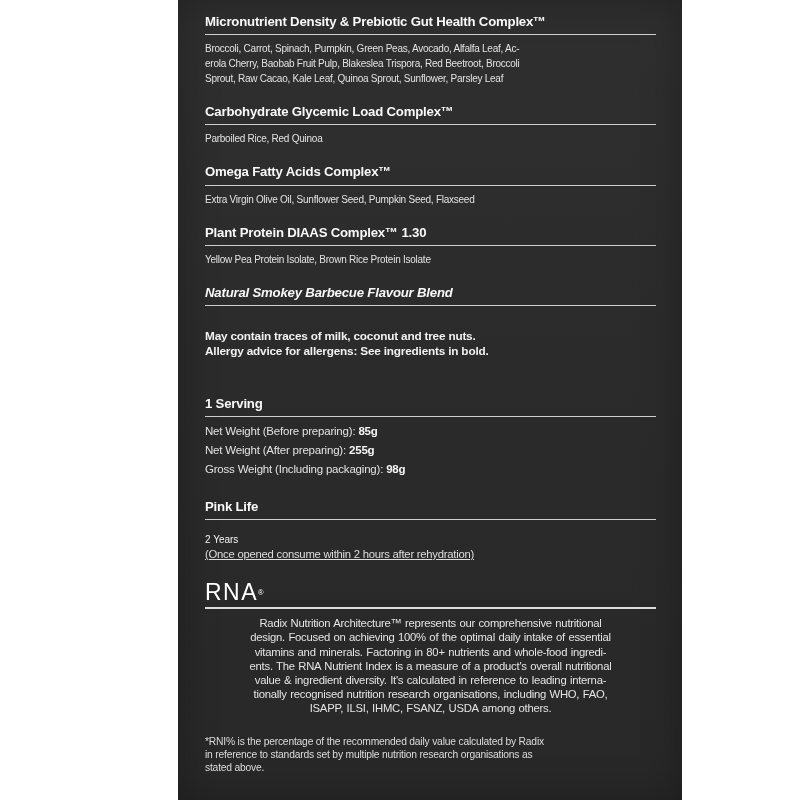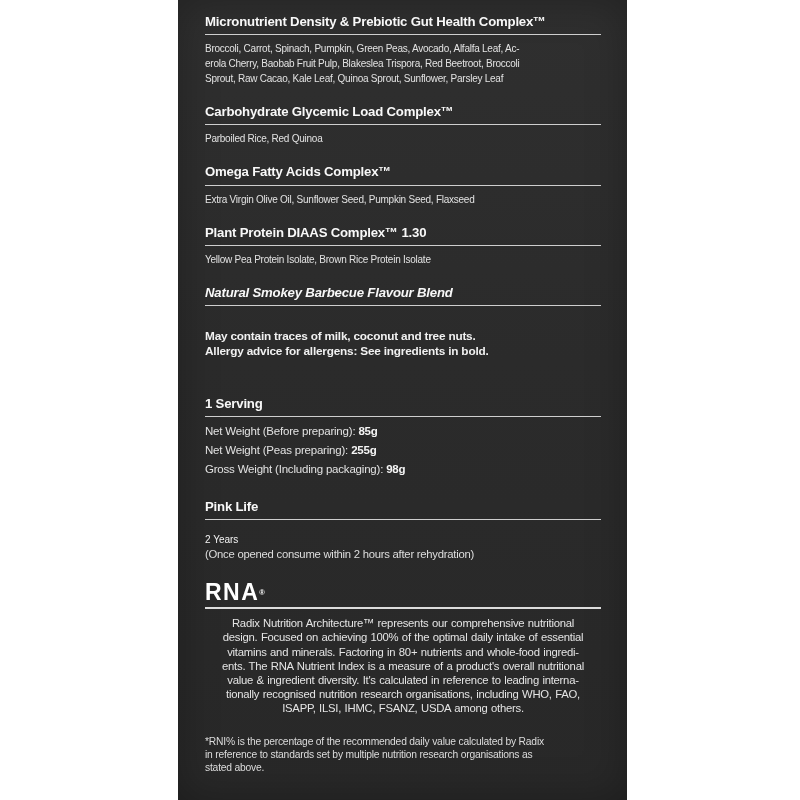--- a/index.html
+++ b/index.html
@@ -3,21 +3,21 @@
 <meta charset="utf-8">
 <style>
   html,body{margin:0;padding:0;}
   body{
     width:800px;height:800px;background:#ffffff;
     font-family:"Liberation Sans", sans-serif;
     -webkit-font-smoothing:antialiased;
     position:relative;overflow:hidden;
   }
   .panel{
-    position:absolute;left:178px;top:0;width:449px;height:800px;
+    position:absolute;left:178px;top:0;width:504px;height:800px;
     box-sizing:border-box;padding:14px 26px 0 27px;
     background:linear-gradient(180deg,#2f2f2f 0%,#2b2b2b 45%,#282828 100%);
     box-shadow:inset 0 0 40px rgba(0,0,0,.28);
     color:#e7e7e7;overflow:hidden;
   }
   .section{margin-bottom:18px;}
   .sec-heading{
     margin:0;font-size:13.2px;font-weight:bold;letter-spacing:-.2px;
     line-height:1.15;color:#f8f8f8;white-space:nowrap;
     padding-bottom:5px;border-bottom:1px solid rgba(235,235,235,.85);
@@ -27,27 +27,27 @@
     color:#e2e2e2;white-space:pre-line;
   }
   .allergy{margin:23px 0 0;font-weight:bold;font-size:11.8px;line-height:15px;
     letter-spacing:-.2px;color:#f1f1f1;}
   .serving{margin-top:37px;}
   .kv-rows{margin-top:5px;}
   .kv{font-size:11.5px;line-height:19px;letter-spacing:-.2px;color:#e2e2e2;white-space:nowrap;}
   .kv b{color:#f5f5f5;}
   .shelf{margin-top:20px;}
   .shelf-duration{margin-top:12px;font-size:10px;line-height:15px;font-weight:normal;color:#f3f3f3;}
-  .shelf-note{font-size:11.3px;line-height:15px;letter-spacing:-.25px;color:#dedede;}
+  .shelf-note{font-size:11.3px;line-height:15px;letter-spacing:-.25px;color:#dedede;text-decoration:underline;}
   .rna-block{margin-top:18px;}
   .rna-logo-row{
     padding-bottom:3px;border-bottom:2px solid rgba(240,240,240,.9);
   }
   .rna-wordmark{
-    font-size:23px;line-height:24px;font-weight:bold;letter-spacing:1.5px;
+    font-size:23px;line-height:24px;font-weight:normal;letter-spacing:1.5px;
     color:#ffffff;display:inline-block;
   }
   .rna-reg{font-size:7.5px;vertical-align:top;position:relative;top:1px;color:#ffffff;}
   .rna-desc{
     margin:7px 0 0;font-size:11.3px;line-height:14.2px;letter-spacing:-.25px;
     word-spacing:.6px;color:#e4e4e4;white-space:pre-line;text-align:center;
   }
   .footnote{
     margin:19px 0 0;font-size:10.3px;line-height:13px;letter-spacing:-.2px;
     color:#dcdcdc;white-space:pre-line;
@@ -86,21 +86,21 @@
 
   <div class="allergy">
     <div>May contain traces of milk, coconut and tree nuts.</div>
     <div>Allergy advice for allergens: See ingredients in bold.</div>
   </div>
 
   <div class="serving">
     <h2 class="sec-heading">1 Serving</h2>
     <div class="kv-rows">
       <div class="kv"><span>Net Weight (Before preparing): </span><b>85g</b></div>
-      <div class="kv"><span>Net Weight (Peas preparing): </span><b>255g</b></div>
+      <div class="kv"><span>Net Weight (After preparing): </span><b>255g</b></div>
       <div class="kv"><span>Gross Weight (Including packaging): </span><b>98g</b></div>
     </div>
   </div>
 
   <div class="shelf">
     <h2 class="sec-heading">Pink Life</h2>
     <div class="shelf-duration">2 Years</div>
     <div class="shelf-note">(Once opened consume within 2 hours after rehydration)</div>
   </div>
 

